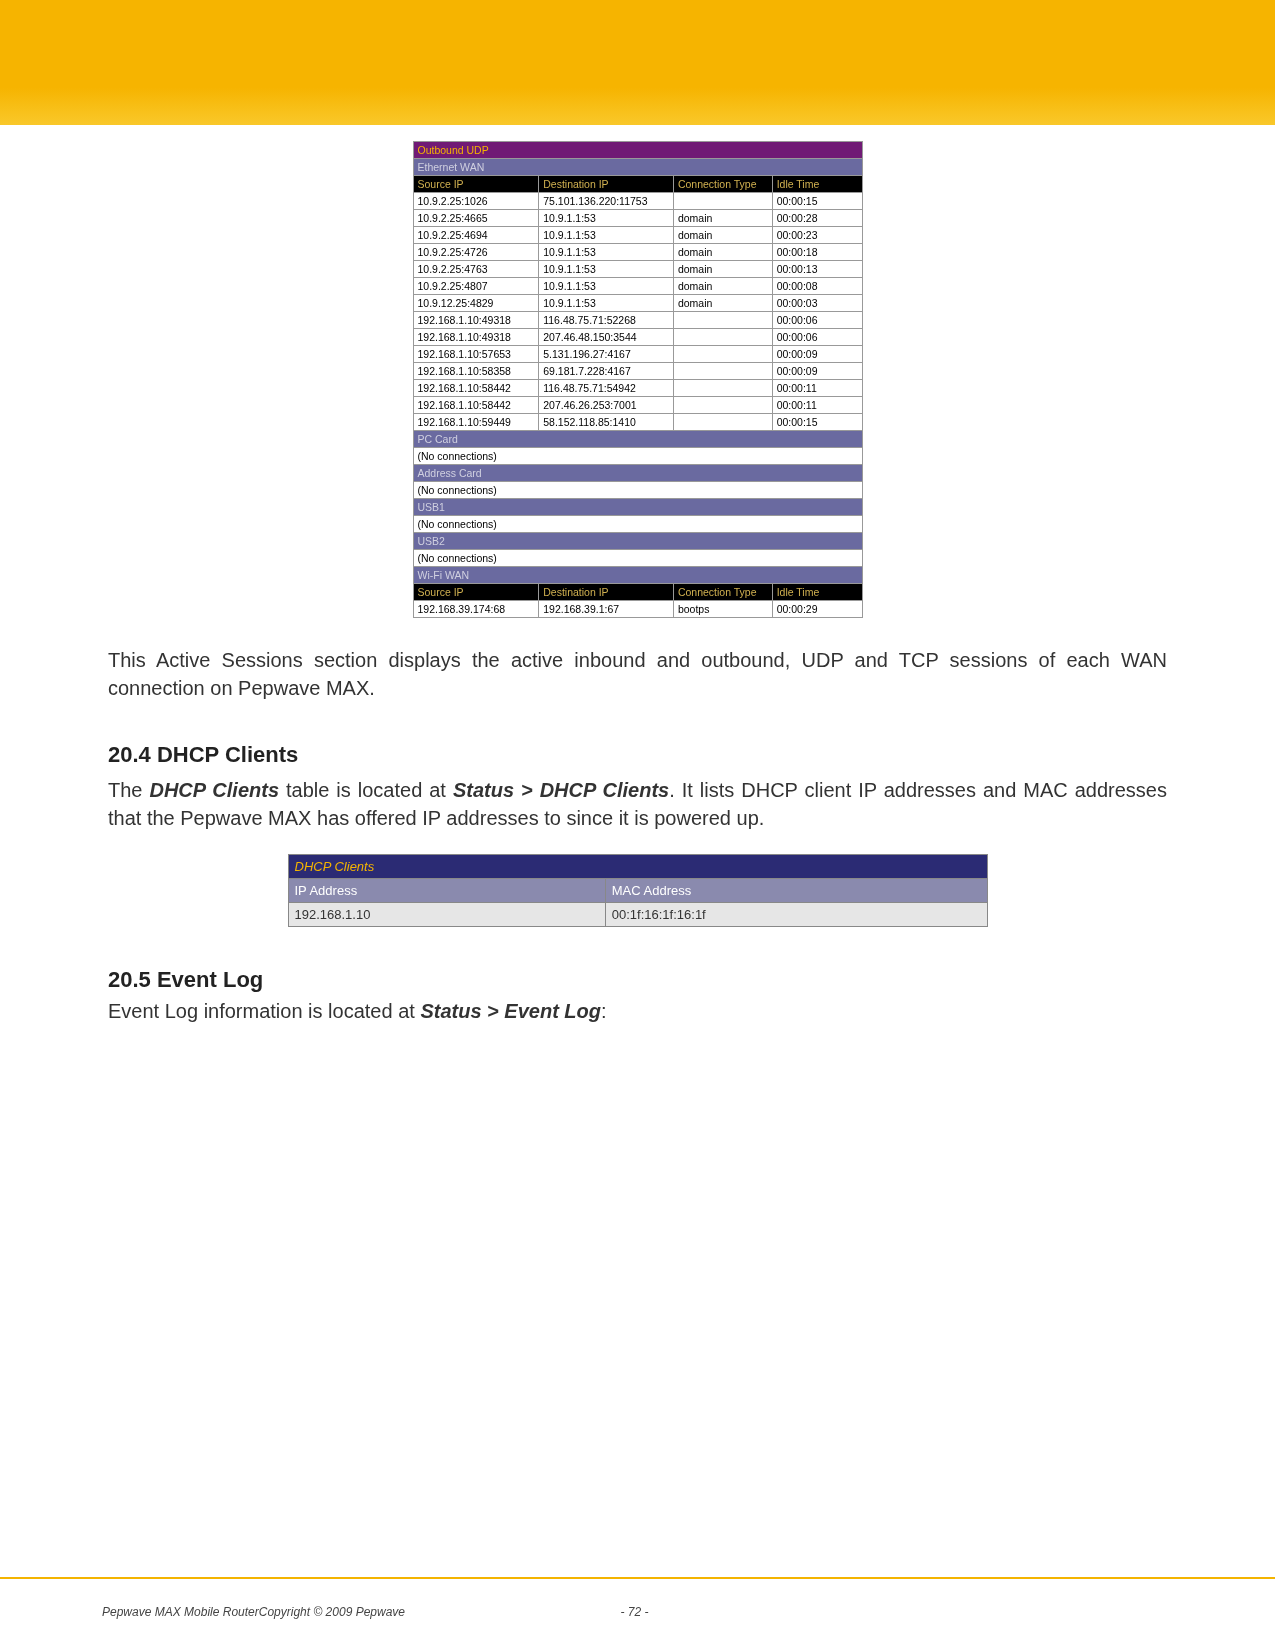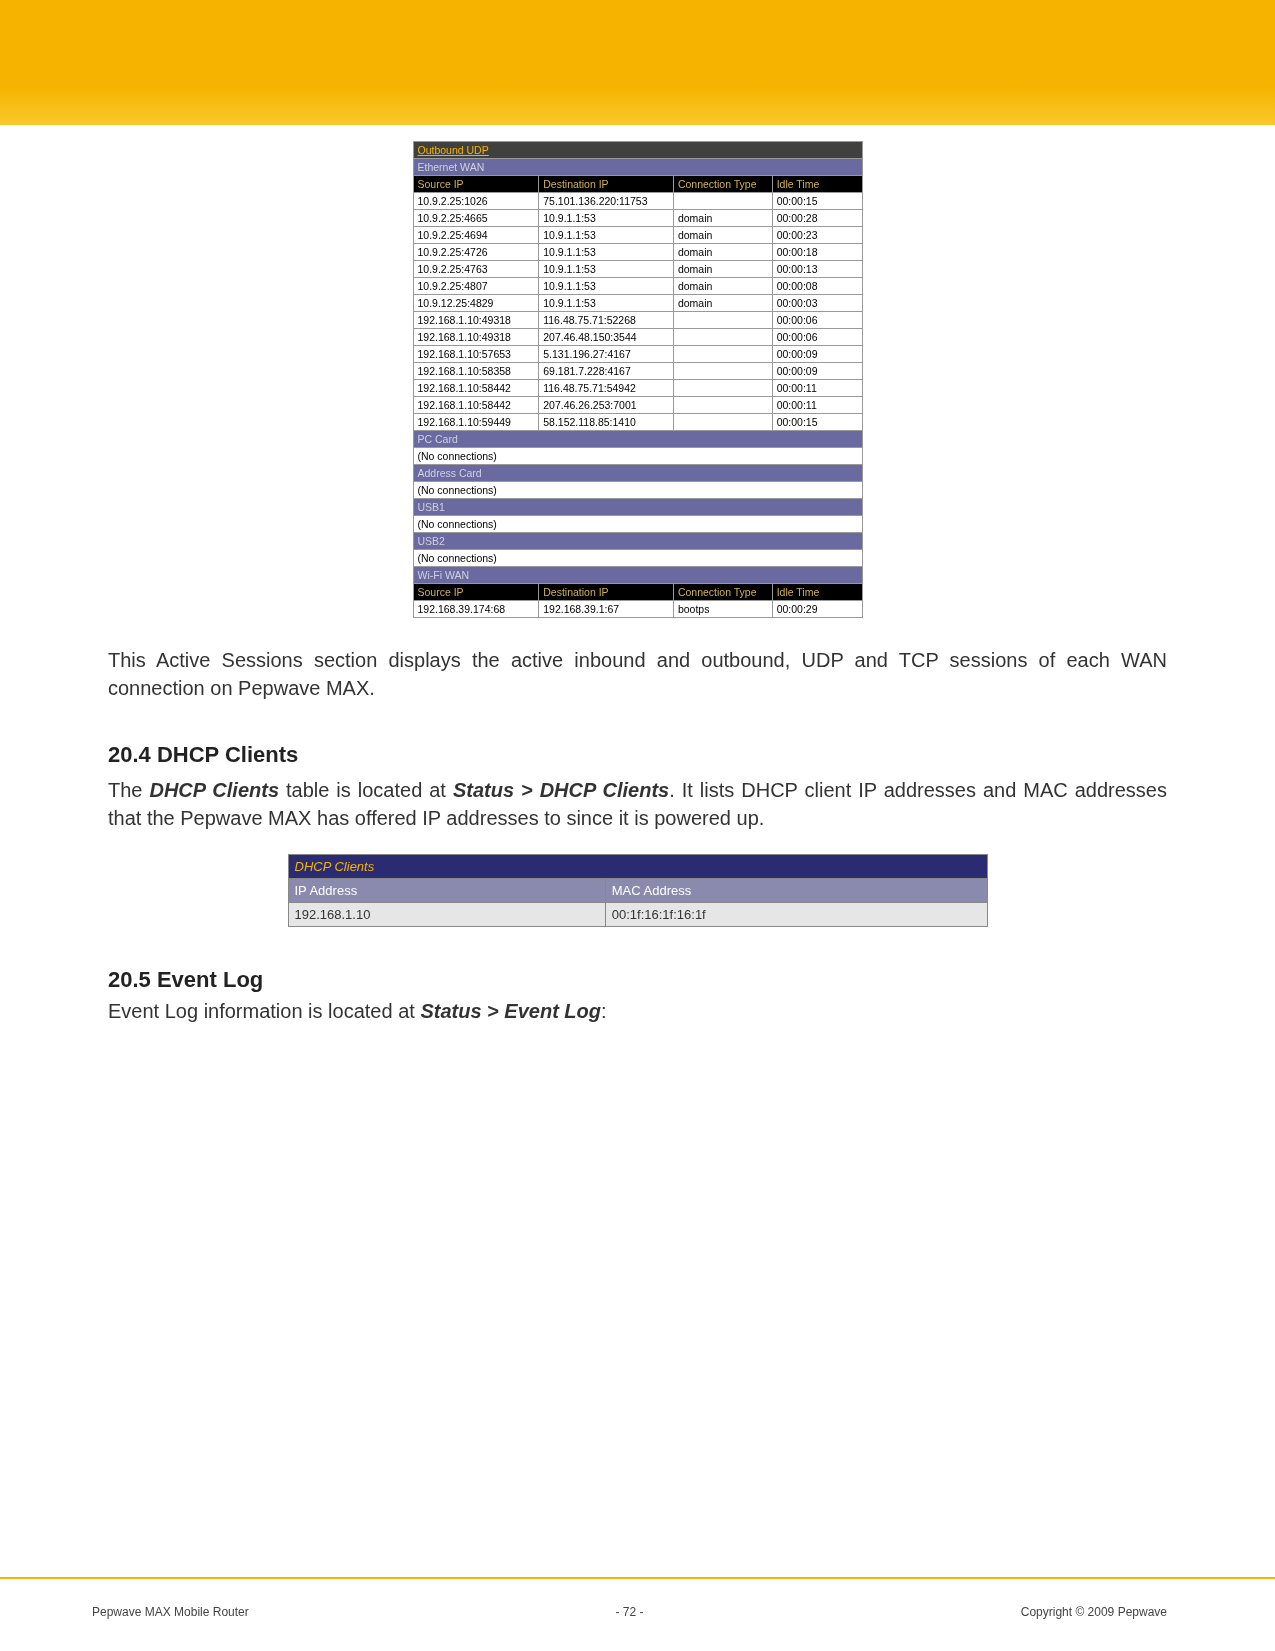--- a/index.html
+++ b/index.html
@@ -3,36 +3,36 @@
 <meta charset="utf-8">
 <style>
   * { box-sizing: border-box; margin: 0; padding: 0; }
   html, body { width: 1275px; font-family: Verdana, Arial, sans-serif; background: #fff; }
   .page { width: 1275px; min-height: 1651px; background: #fff; position: relative; padding-bottom: 80px; }
   .top-gold { width: 100%; height: 125px; background: #f4b400; background: linear-gradient(180deg, #f6b400 0%, #f6b400 70%, #f9c82a 100%); }
   .content { padding: 10px 108px 0 108px; }
   .screenshot-wrap { display: flex; justify-content: center; margin-top: 6px; }
   table.sessions { border-collapse: collapse; width: 450px; font-size: 10.5px; color: #000; table-layout: fixed; }
   table.sessions th, table.sessions td { border: 1px solid #999; padding: 2px 4px; text-align: left; font-weight: normal; }
-  .sec-title { background: #404040; color: #f4b400; font-weight: bold; text-decoration: underline; }
+  .sec-title { background: #701a75; color: #f4b400; font-weight: bold; }
   .sec-sub { background: #6a6aa0; color: #d0d0e0; }
   .sec-head { background: #000000; }
   .sec-head th { color: #d0b050; font-weight: normal; }
   .no-conn td { background: #fff; }
   .body-text { margin-top: 28px; font-size: 20px; color: #333; line-height: 1.4; text-align: justify; }
   h2.sect { margin-top: 40px; font-family: Verdana, Arial, sans-serif; font-weight: bold; font-size: 22px; color: #222; }
   .body-text b, .body-text em.bld { font-weight: bold; font-style: italic; }
   .dhcp-wrap { display: flex; justify-content: center; margin-top: 22px; }
   table.dhcp { border-collapse: collapse; width: 700px; font-size: 13px; }
   table.dhcp th, table.dhcp td { border: 1px solid #888; padding: 4px 6px; text-align: left; font-weight: normal; }
   .dhcp-title { background: #2b2b74; color: #f4b400; font-weight: bold; font-style: italic; }
   .dhcp-head { background: #8a8aae; color: #fff; }
   .dhcp-row td { background: #e6e6e6; color: #333; }
   .footer-line { position: absolute; bottom: 72px; left: 0; right: 0; height: 2px; background: #f4b400; }
-  .footer { position: absolute; bottom: 32px; left: 92px; right: 108px; display: flex; justify-content: space-between; font-size: 12px; color: #444; }
+  .footer { position: absolute; bottom: 32px; left: 102px; right: 108px; display: flex; font-size: 12px; color: #444; font-style: italic; }
   .footer .ctr { position: absolute; left: 0; right: 0; text-align: center; }
 </style>
 </head>
 <body>
 <div class="page">
 
 <div class="top-gold"></div>
 
 <div class="content">
 

